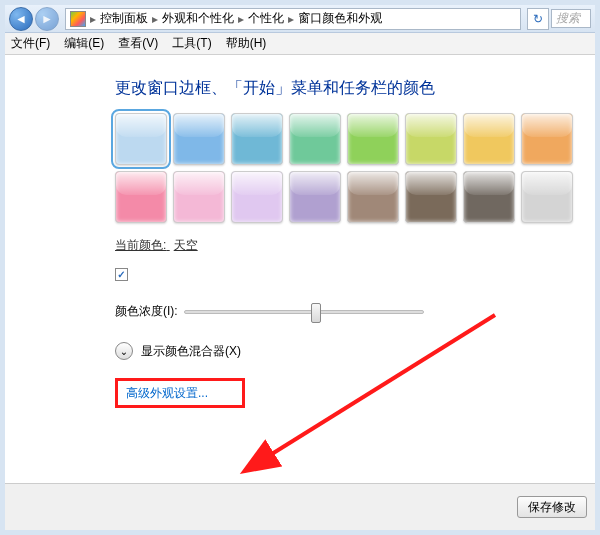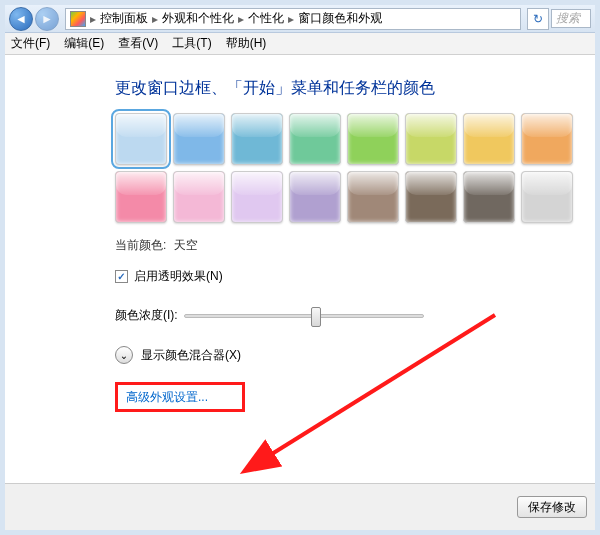--- a/index.html
+++ b/index.html
@@ -32,21 +32,21 @@
 .refreshbtn{width:22px;height:22px;background:#fff;border:1px solid #aab8c8;display:flex;align-items:center;justify-content:center;color:#2a6bbc;}
 .search{width:40px;height:19px;background:#fff;border:1px solid #aab8c8;padding:0 4px;color:#aaa;font-style:italic;overflow:hidden;}
 .menubar{height:22px;background:#f3f3f3;border-bottom:1px solid #d0d0d0;display:flex;align-items:center;padding:0 6px;gap:14px;}
 .menubar span{color:#000;}
 .content{position:absolute;top:55px;left:0;right:0;bottom:30px;padding:18px 0 0 110px;overflow:hidden;}
 h2.title{color:#003399;font-size:16px;font-weight:normal;margin-bottom:14px;}
 .swatches{display:flex;flex-wrap:wrap;gap:6px;width:475px;}
 .sw{width:52px;height:52px;border-radius:4px;border:1px solid #ccc;position:relative;overflow:hidden;box-shadow:inset 0 0 4px rgba(255,255,255,.8),0 1px 2px rgba(0,0,0,.15);}
 .sw.selected{outline:2px solid #5aa7e0;outline-offset:2px;}
 .sw::before{content:"";position:absolute;top:0;left:0;right:0;height:45%;background:linear-gradient(rgba(255,255,255,.8),rgba(255,255,255,.1));border-radius:4px 4px 10px 10px;}
-.kv{margin-top:14px;color:#333;}
+.kv{margin-top:14px;color:#333;text-decoration:underline;}
 .kv .lbl{color:#333;}
 .kv .val{color:#333;margin-left:4px;}
 .chk-row{margin-top:14px;display:flex;align-items:center;gap:6px;}
 .chkbox{width:13px;height:13px;border:1px solid #888;background:#fff;display:flex;align-items:center;justify-content:center;color:#2a6bbc;font-size:10px;font-weight:bold;}
 .slider-row{margin-top:22px;display:flex;align-items:center;gap:6px;}
 .slider-track{width:240px;height:4px;background:#ddd;border:1px solid #bbb;position:relative;border-radius:2px;}
 .slider-thumb{position:absolute;top:-8px;width:10px;height:20px;background:linear-gradient(#f8f8f8,#d8d8d8);border:1px solid #888;border-radius:2px;}
 .expander{margin-top:22px;display:flex;align-items:center;gap:8px;cursor:pointer;}
 .exp-btn{width:18px;height:18px;border-radius:50%;border:1px solid #888;background:linear-gradient(#fff,#ddd);display:flex;align-items:center;justify-content:center;font-size:10px;}
 .adv-box{margin-top:18px;border:3px solid #ff1a1a;width:130px;height:30px;display:flex;align-items:center;padding:0 8px;}
@@ -106,21 +106,20 @@
         <div class="sw" style="background: rgb(212, 212, 212);"></div>
       </div>
 
   <div class="kv">
     <span class="lbl">当前颜色:</span>
     <span class="val">天空</span>
   </div>
 
   <div class="chk-row">
     <div class="chkbox">✓</div>
-    <span>启用透明效果(N)</span>
   </div>
 
   <div class="slider-row">
     <span>颜色浓度(I):</span>
     <div class="slider-track">
       <div class="slider-thumb" id="thumb" style="left: 126.5px;"></div>
     </div>
   </div>
 
   <div class="expander">

